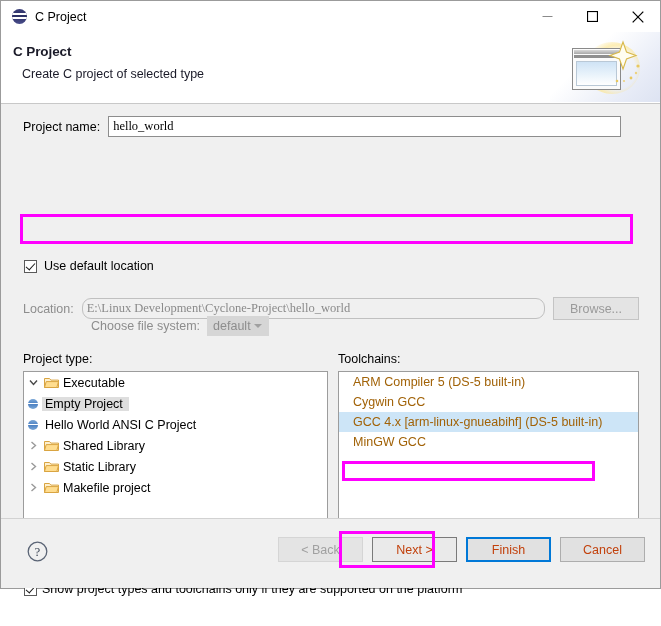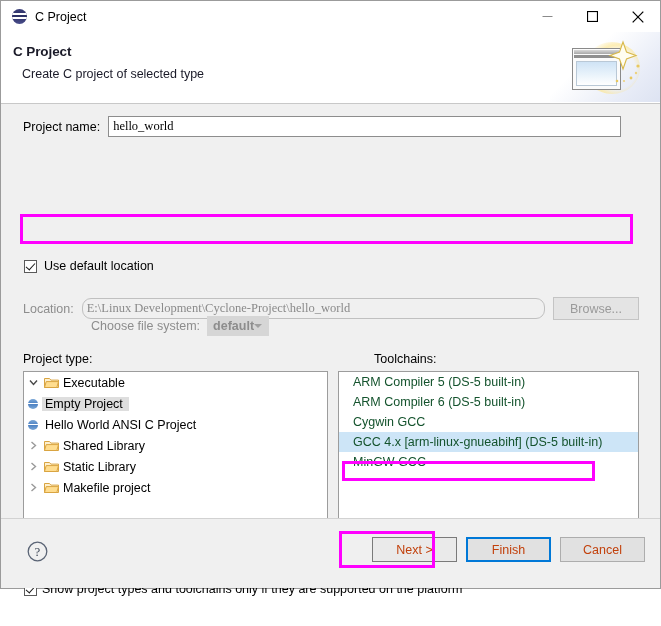--- a/index.html
+++ b/index.html
@@ -275,35 +275,34 @@
     width: 62px;
     box-sizing: border-box;
     background: #d6d6d6;
     border: none;
     display: flex;
     align-items: center;
     padding-left: 6px;
     font-size: 12.5px;
     color: #8d8d8d;
     position: relative;
-    font-weight: bold;
   }
   .combo .caret {
     position: absolute;
     right: 7px;
     top: 8px;
     width: 0; height: 0;
     border-left: 4px solid transparent;
     border-right: 4px solid transparent;
     border-top: 4px solid #a0a0a0;
   }
 
   
   .lbl-ptype { position: absolute; left: 22px; top: 248px; }
-  .lbl-tool  { position: absolute; left: 337px; top: 248px; margin-left: 36px; }
+  .lbl-tool  { position: absolute; left: 337px; top: 248px; }
 
   .listbox {
     position: absolute;
     box-sizing: border-box;
     background: #ffffff;
     border: 1px solid #9c9c9c;
     overflow: hidden;
   }
   #ptype-box { left: 22px; top: 267px; width: 305px; height: 204px; }
   #tool-box  { left: 337px; top: 267px; width: 301px; height: 204px; }
@@ -347,21 +346,21 @@
     position:absolute; left:0; right:0; top:4px; height:1.6px;
     background:#ffffff;
   }
 
   .list-row {
     height: 20px;
     display: flex;
     align-items: center;
     padding-left: 14px;
     font-size: 12.5px;
-    color: #14532d;
+    color: #a16207;
     white-space: nowrap;
   }
   .list-row.sel {
     background: #cde5f7;
   }
 
   
   .row-showplat {
     position: absolute;
     left: 23px;
@@ -572,23 +571,20 @@
         <span class="tlabel">Makefile project</span>
       </div>
 
     </div>
 
     <div class="listbox" id="tool-box">
       <div class="list-row">
         <span>ARM Compiler 5 (DS-5 built-in)</span>
       </div>
       <div class="list-row">
-        <span>ARM Compiler 6 (DS-5 built-in)</span>
-      </div>
-      <div class="list-row">
         <span>Cygwin GCC</span>
       </div>
       <div class="list-row sel">
         <span>GCC 4.x [arm-linux-gnueabihf] (DS-5 built-in)</span>
       </div>
       <div class="list-row">
         <span>MinGW GCC</span>
       </div>
     </div>
 
@@ -600,20 +596,21 @@
     <div class="hl-magenta" id="hl-projname"></div>
     <div class="hl-magenta" id="hl-toolchain"></div>
   </div>
 
   <div class="footer">
     <svg class="help-icon" viewBox="0 0 21 21">
       <circle cx="10.5" cy="10.5" r="9.3" fill="none" stroke="#5a6475" stroke-width="1.3"></circle>
       <text x="10.5" y="15" text-anchor="middle" font-family="Liberation Serif, serif" font-size="13" fill="#3c4656">?</text>
     </svg>
     <div class="footer-buttons">
+      <div class="fbtn disabled">&lt; Back</div>
       <div class="fbtn nextbtn">Next &gt;</div>
       <div class="fbtn focus">Finish</div>
       <div class="fbtn">Cancel</div>
     </div>
     <div class="hl-magenta" style="left:338px; top:12px; width:96px; height:37px;"></div>
   </div>
 
 </div>
 
 </body></html>

